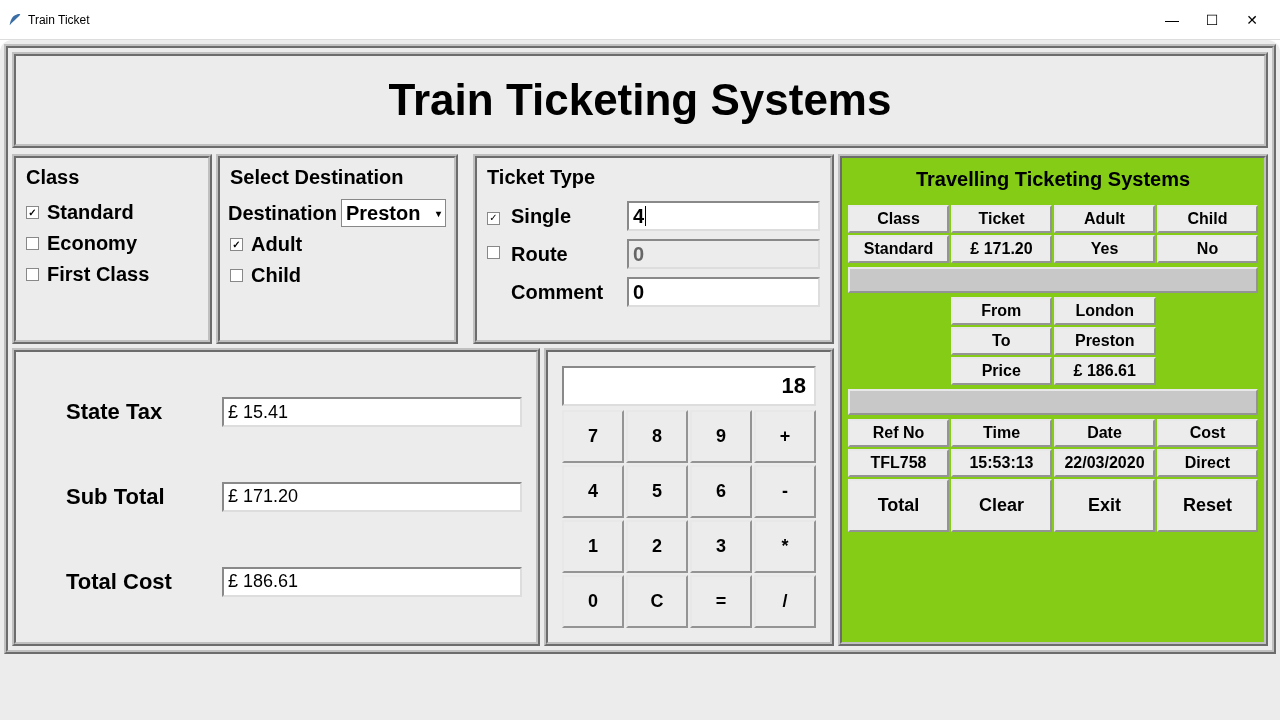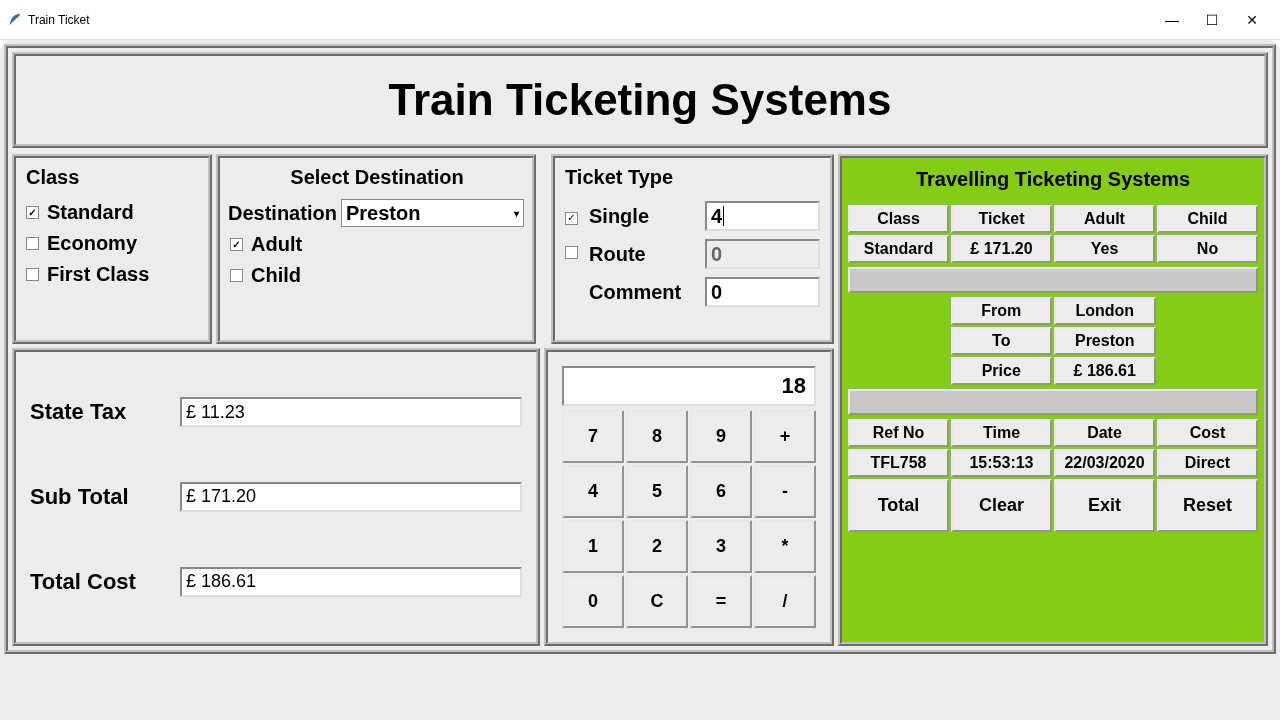--- a/index.html
+++ b/index.html
@@ -76,21 +76,21 @@
   .top-panels {
     display:flex;
     gap: 4px;
     height: 190px;
   }
   .panel {
     background:#ececec;
     padding: 6px 8px;
   }
   .class-panel { width: 200px; }
-  .dest-panel { width: 320px; text-align: center; }
+  .dest-panel { width: 242px; }
   .ticket-panel { flex:1;margin-left:11px; }
   .panel-title {
     font-weight: bold;
     font-size: 20px;
     padding: 2px 0 8px 2px;
   }
   .check-row {
     display:flex; align-items:center;
     font-size: 20px; font-weight: bold;
     padding: 4px 2px;
@@ -143,21 +143,22 @@
     display:flex;
     gap:4px;
   }
   .totals-panel {
     flex:1;
     padding: 18px 14px;
     display:flex; flex-direction:column; justify-content:space-around;
   }
   .tot-row {
     display:flex; align-items:center;
-    gap: 10px;
+    gap: 16px;
+    margin-left: 36px;
   }
   .tot-row .tl {
     font-size:22px; font-weight:bold;
     width: 140px;
   }
   .tot-row .entry { font-size:18px; font-weight:normal; height:30px; }
   .calc-panel {
     width: 290px;
     padding:12px;
     display:flex; flex-direction:column;
@@ -327,21 +328,21 @@
           </div>
         </div>
       </div>
 
       <div class="bottom-row">
 
         <div class="panel ridge totals-panel">
           <div class="tot-row">
             <span class="tl">State Tax</span>
             <div class="entry">
-                  <span>£ 11.23</span>
+                  <span>£ 15.41</span>
                 </div>
           </div>
           <div class="tot-row">
             <span class="tl">Sub Total</span>
             <div class="entry">
                   <span>£ 171.20</span>
                 </div>
           </div>
           <div class="tot-row">
             <span class="tl">Total Cost</span>

